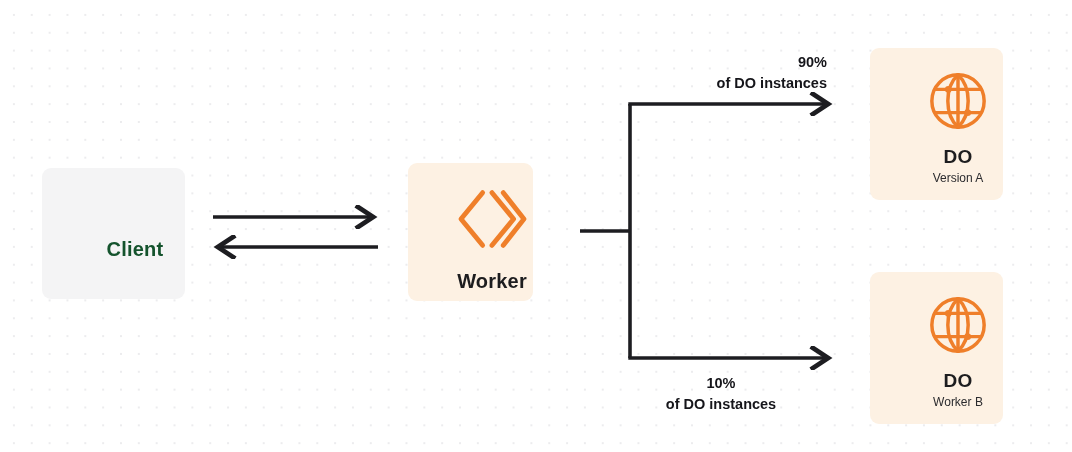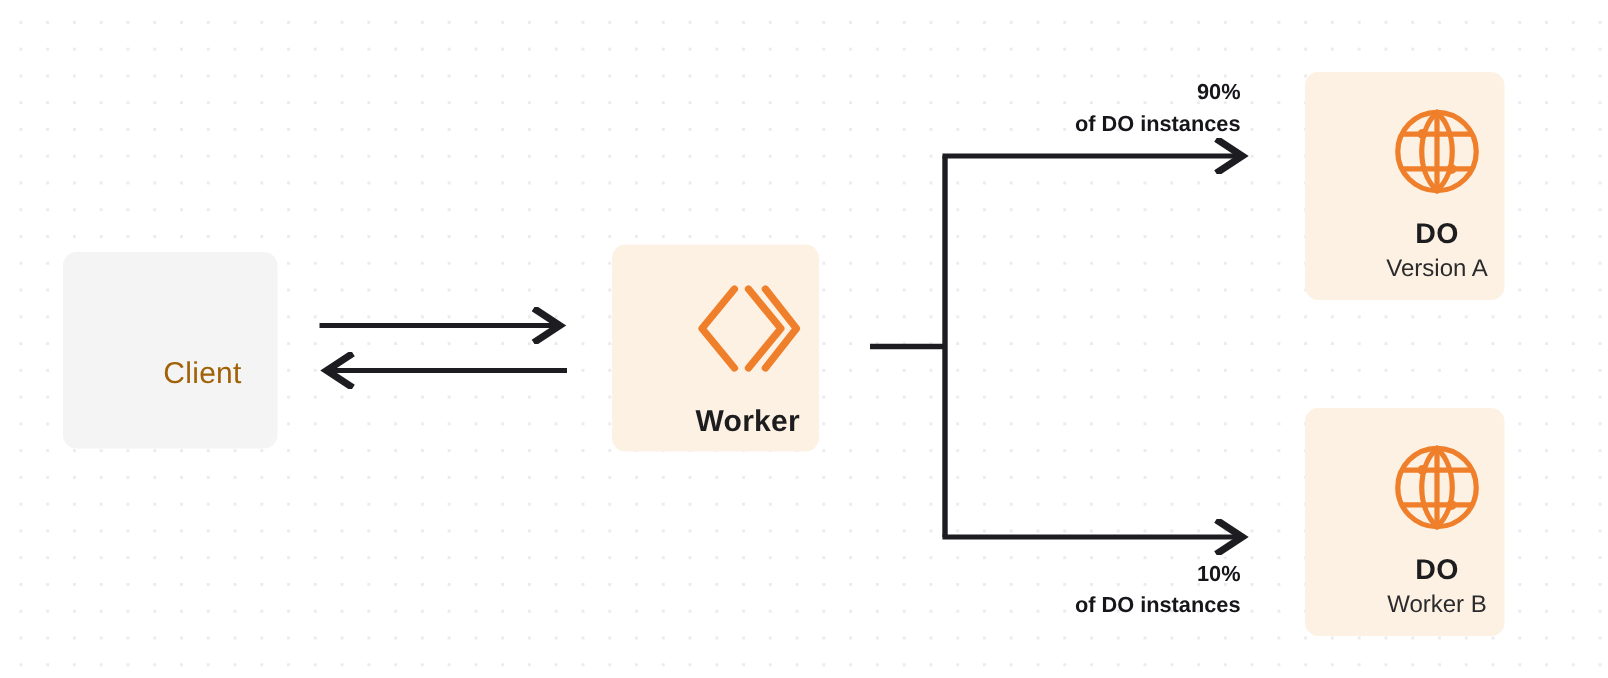--- a/index.html
+++ b/index.html
@@ -35,30 +35,30 @@
   #node-client {
     left: 42px;
     top: 168px;
     width: 143px;
     height: 131px;
     background: #f4f4f5;
   }
 
   .node-title-plain {
     font-size: 20px;
-    font-weight: normal;
-    color: #a16207;
+    font-weight: bold;
+    color: #14532d;
     letter-spacing: 0.2px;
     margin-top: 31px;
   }
 
   #node-worker {
     left: 408px;
     top: 163px;
-    width: 138px;
+    width: 125px;
     height: 138px;
     background: #fdf1e3;
     justify-content: flex-start;
     padding-top: 25px;
   }
 
   #node-worker .worker-label {
     font-size: 20px;
     font-weight: bold;
     color: #1d1d1f;
@@ -80,21 +80,21 @@
 
   .do-name {
     font-size: 19px;
     font-weight: bold;
     color: #1d1d1f;
     margin-top: 14px;
     letter-spacing: 0.3px;
   }
 
   .do-version {
-    font-size: 16px;
+    font-size: 12px;
     font-weight: normal;
     color: #2b2b2e;
     margin-top: 3px;
   }
 
   
   .icon-worker { width: 72px; height: 62px; display: block; }
   .icon-globe  { width: 62px; height: 62px; display: block; }
 
   
@@ -113,21 +113,21 @@
     position: absolute;
     text-align: center;
     font-size: 14.5px;
     font-weight: bold;
     color: #15151a;
     line-height: 1.45;
     white-space: nowrap;
   }
 
   #edge-label-top    { left: 615px; top: 52px;  width: 212px; text-align: right; }
-  #edge-label-bottom { left: 615px; top: 373px; width: 212px; text-align: right; }
+  #edge-label-bottom { left: 615px; top: 373px; width: 212px; }
 </style>
 </head>
 <body>
 
 <div id="diagram-canvas">
 
   <svg class="connector-svg" viewBox="0 0 1072 452" xmlns="http://www.w3.org/2000/svg">
     <defs>
       <marker id="arrow-right" viewBox="0 0 12 12" refX="9.2" refY="6" markerWidth="7.2" markerHeight="7.2" orient="auto-start-reverse">
         <path d="M 2.2 1 L 9.8 6 L 2.2 11" fill="none" stroke="#1d1d21" stroke-width="2.3" stroke-linecap="square" stroke-linejoin="miter"></path>

